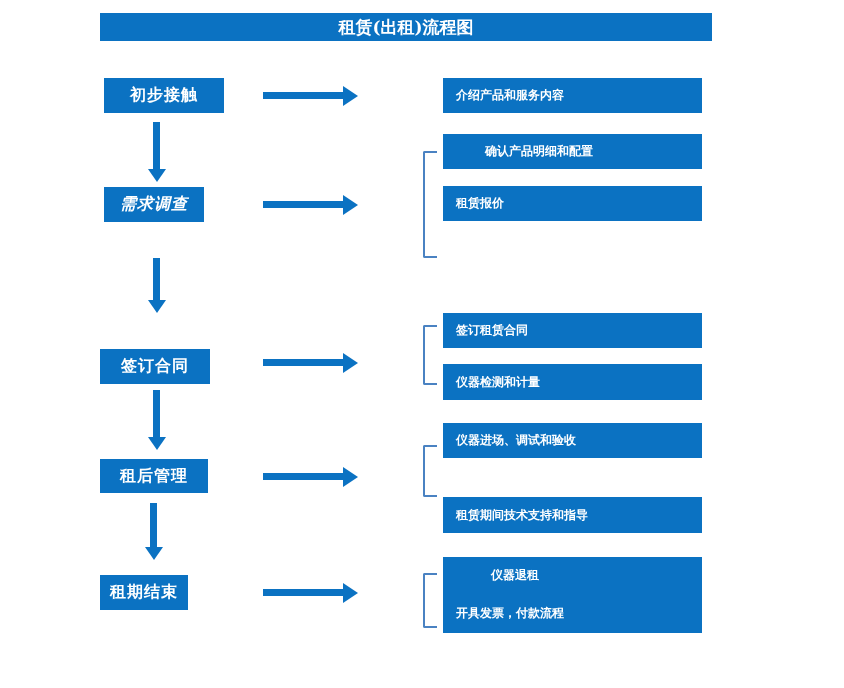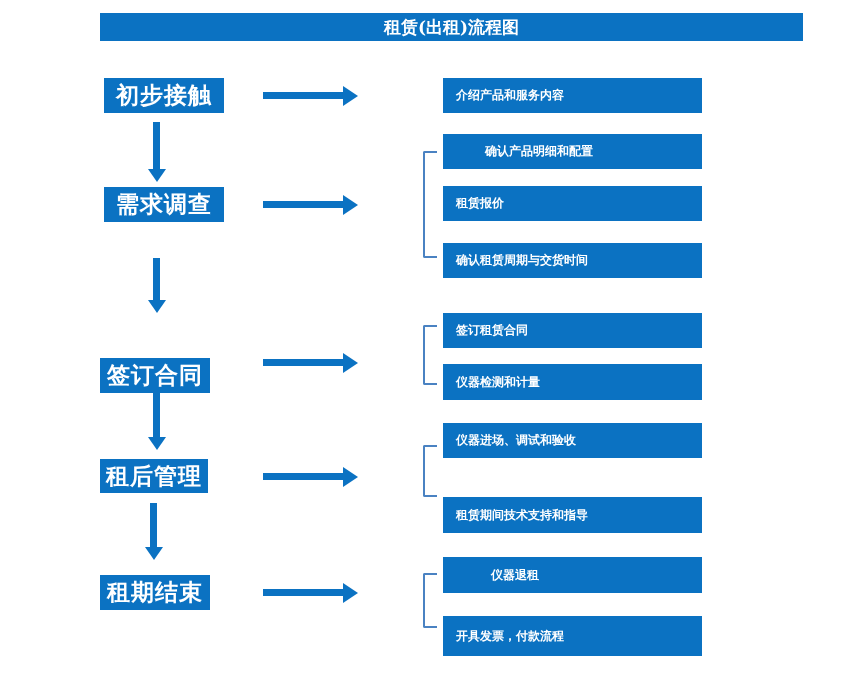--- a/index.html
+++ b/index.html
@@ -14,44 +14,44 @@
   .canvas {
     position: relative;
     width: 844px;
     height: 688px;
     background: #ffffff;
     overflow: hidden;
   }
   .title-bar {
     position: absolute;
     left: 100px; top: 13px;
-    width: 703px; height: 28px;
+    width: 612px; height: 28px;
     background: var(--primary);
     color: #ffffff;
     font-weight: bold;
     font-size: 17px;
     text-align: center;
     line-height: 28px;
   }
   .stage {
     position: absolute;
     background: var(--primary);
     color: #ffffff;
     font-weight: bold;
-    font-size: 23px;
+    font-size: 16px;
     display: flex;
     align-items: center;
     justify-content: center;
     letter-spacing: 1px;
   }
   .s1 { left: 104px; top: 78px;  width: 120px; height: 35px; }
-  .s2 { left: 104px; top: 187px; width: 120px; height: 35px; }
-  .s3 { left: 100px; top: 358px; width: 110px; height: 35px; }
+  .s2 { left: 104px; top: 187px; width: 100px; height: 35px; font-style: italic; }
+  .s3 { left: 100px; top: 349px; width: 110px; height: 35px; }
   .s4 { left: 100px; top: 459px; width: 108px; height: 34px; }
-  .s5 { left: 100px; top: 575px; width: 110px; height: 35px; }
+  .s5 { left: 100px; top: 575px; width: 88px; height: 35px; }
 
   .detail {
     position: absolute;
     left: 443px;
     width: 259px;
     height: 35px;
     background: var(--primary);
     color: #ffffff;
     font-weight: bold;
     font-size: 12px;
@@ -61,21 +61,21 @@
   }
   .r1  { top: 78px; }
   .r2  { top: 134px; padding-left: 42px; }
   .r3  { top: 186px; }
   .r4  { top: 243px; }
   .r5  { top: 313px; }
   .r6  { top: 364px; height: 36px; }
   .r7  { top: 423px; }
   .r8  { top: 497px; height: 36px; }
   .r9  { top: 557px; height: 36px; padding-left: 48px; }
-  .r10 { top: 616px; height: 40px; }
+  .r10 { top: 593px; height: 40px; }
 
   
   .h-arrow {
     position: absolute;
     left: 263px;
     width: 80px;
     height: 7px;
     background: var(--primary);
   }
   .h-arrow::after {
@@ -156,21 +156,20 @@
   <div class="h-arrow h5"></div>
 
   <div class="bracket b2"></div>
   <div class="bracket b3"></div>
   <div class="bracket b4"></div>
   <div class="bracket b5"></div>
 
   <div class="detail r1">介绍产品和服务内容</div>
   <div class="detail r2">确认产品明细和配置</div>
   <div class="detail r3">租赁报价</div>
-  <div class="detail r4">确认租赁周期与交货时间</div>
   <div class="detail r6">仪器检测和计量</div>
   <div class="detail r5">签订租赁合同</div>
   <div class="detail r7">仪器进场、调试和验收</div>
   <div class="detail r8">租赁期间技术支持和指导</div>
   <div class="detail r9">仪器退租</div>
   <div class="detail r10">开具发票，付款流程</div>
 
 </div>
 
 </body></html>

